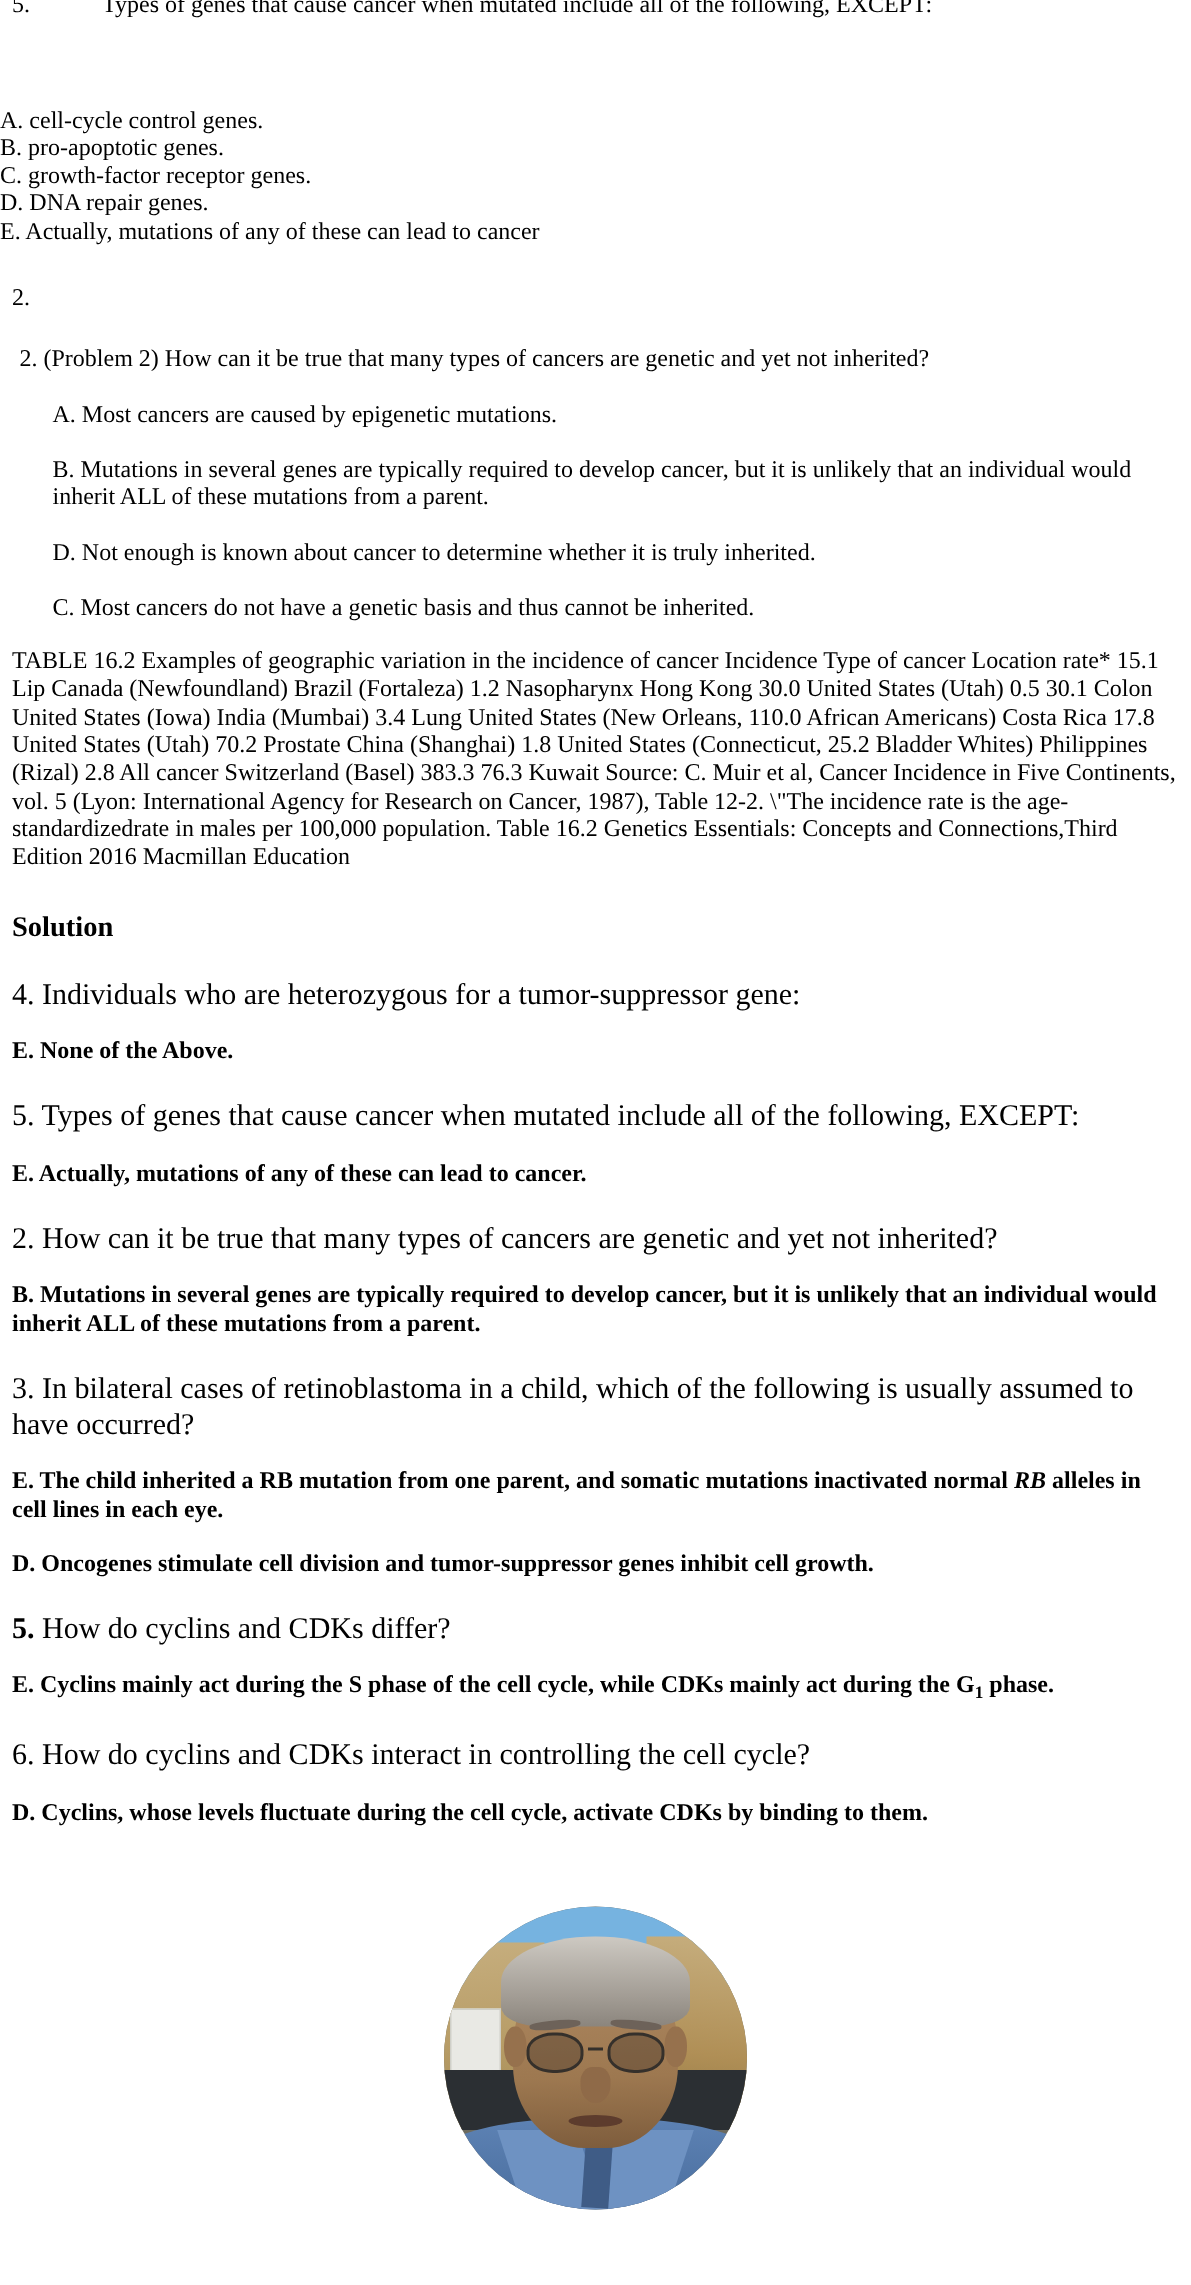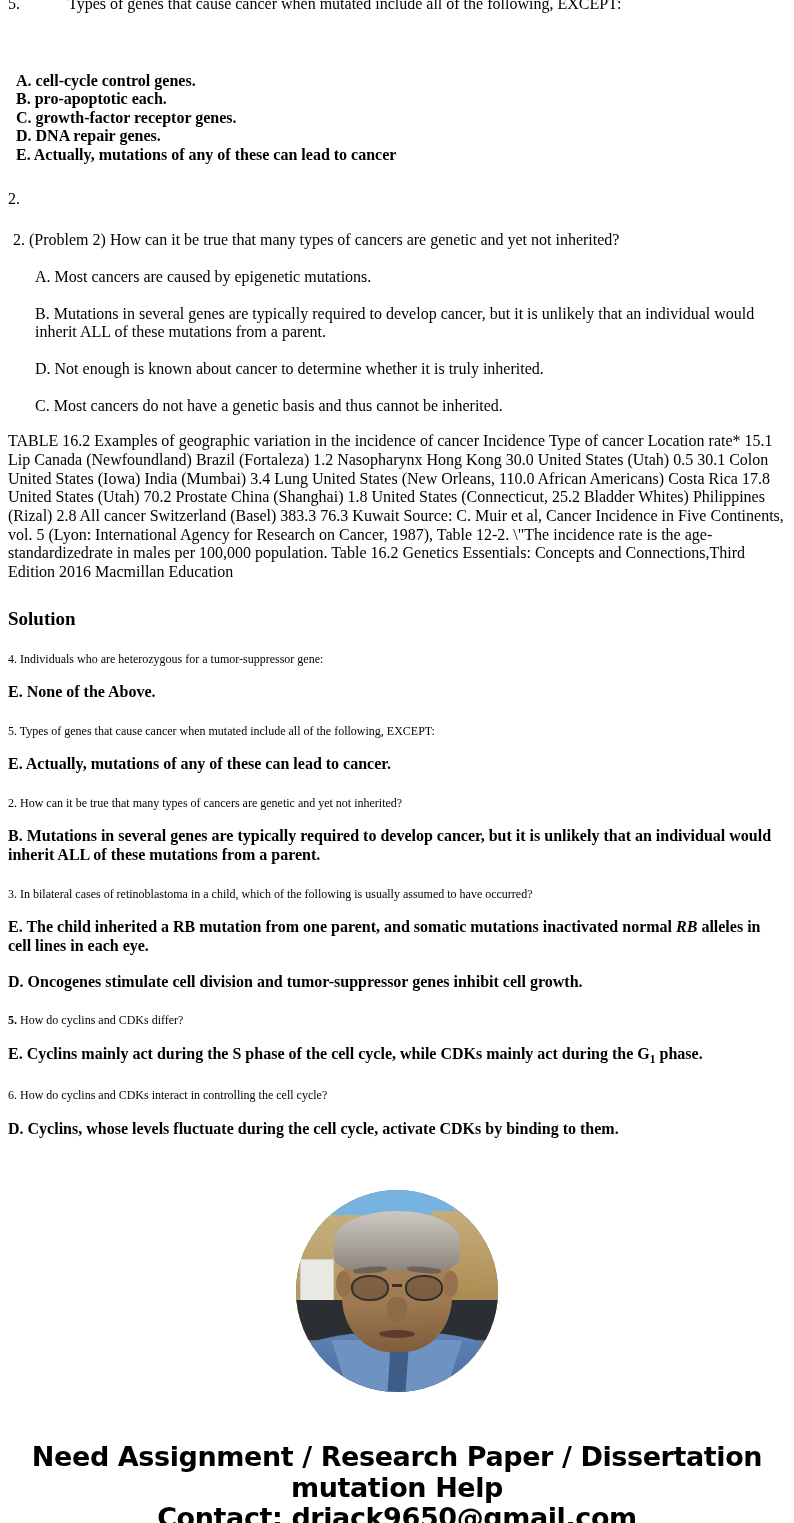--- a/index.html
+++ b/index.html
@@ -41,24 +41,23 @@
   }
   .q-top-text {
     position: absolute;
     left: 68px;
     top: -5px;
     font-size: 16px;
     white-space: nowrap;
   }
 
   .opt-list {
-    margin: 16px;
+    margin: 0;
     padding: 0;
     list-style: none;
-    font-weight: bold;
   }
   .opt-list li {
     margin: 0 0 0 0;
     padding: 0;
   }
   .opt-spaced {
     padding-left: 68px;
     margin-top: 26px;
     font-size: 16px;
   }
@@ -102,21 +101,21 @@
     margin: 26px 0 0 0;
     padding: 0 0 0 8px;
     font-size: 19px;
     font-weight: bold;
     font-family: "Liberation Serif", "DejaVu Serif", serif;
   }
 
   .sol-q {
     margin: 22px 0 0 0;
     padding: 0 10px 0 8px;
-    font-size: 12px;
+    font-size: 20px;
     line-height: 1.18;
     font-family: Liberation Serif, serif;
   }
   .sol-a {
     margin: 17px 0 0 0;
     padding: 0 10px 0 8px;
     font-size: 16px;
     font-weight: bold;
     line-height: 1.18;
   }
@@ -289,21 +288,21 @@
 <div class="page">
 
   <div class="q-top">
     <div class="q-top-line">
       <span class="q-top-num">5.</span>
       <span class="q-top-text">Types of genes that cause cancer when mutated include all of the following, EXCEPT:</span>
     </div>
 
     <ul class="opt-list">
       <li class="opt-spaced">A. cell-cycle control genes.</li>
-      <li class="opt-spaced">B. pro-apoptotic each.</li>
+      <li class="opt-spaced">B. pro-apoptotic genes.</li>
       <li class="opt-spaced">C. growth-factor receptor genes.</li>
       <li class="opt-spaced">D. DNA repair genes.</li>
       <li class="opt-spaced">E. Actually, mutations of any of these can lead to cancer</li>
     </ul>
   </div>
 
   <div class="lone-num">2.</div>
 
   <div class="q2-head">2. (Problem 2) How can it be true that many types of cancers are genetic and yet not inherited?</div>
   <ul class="q2-opts">

